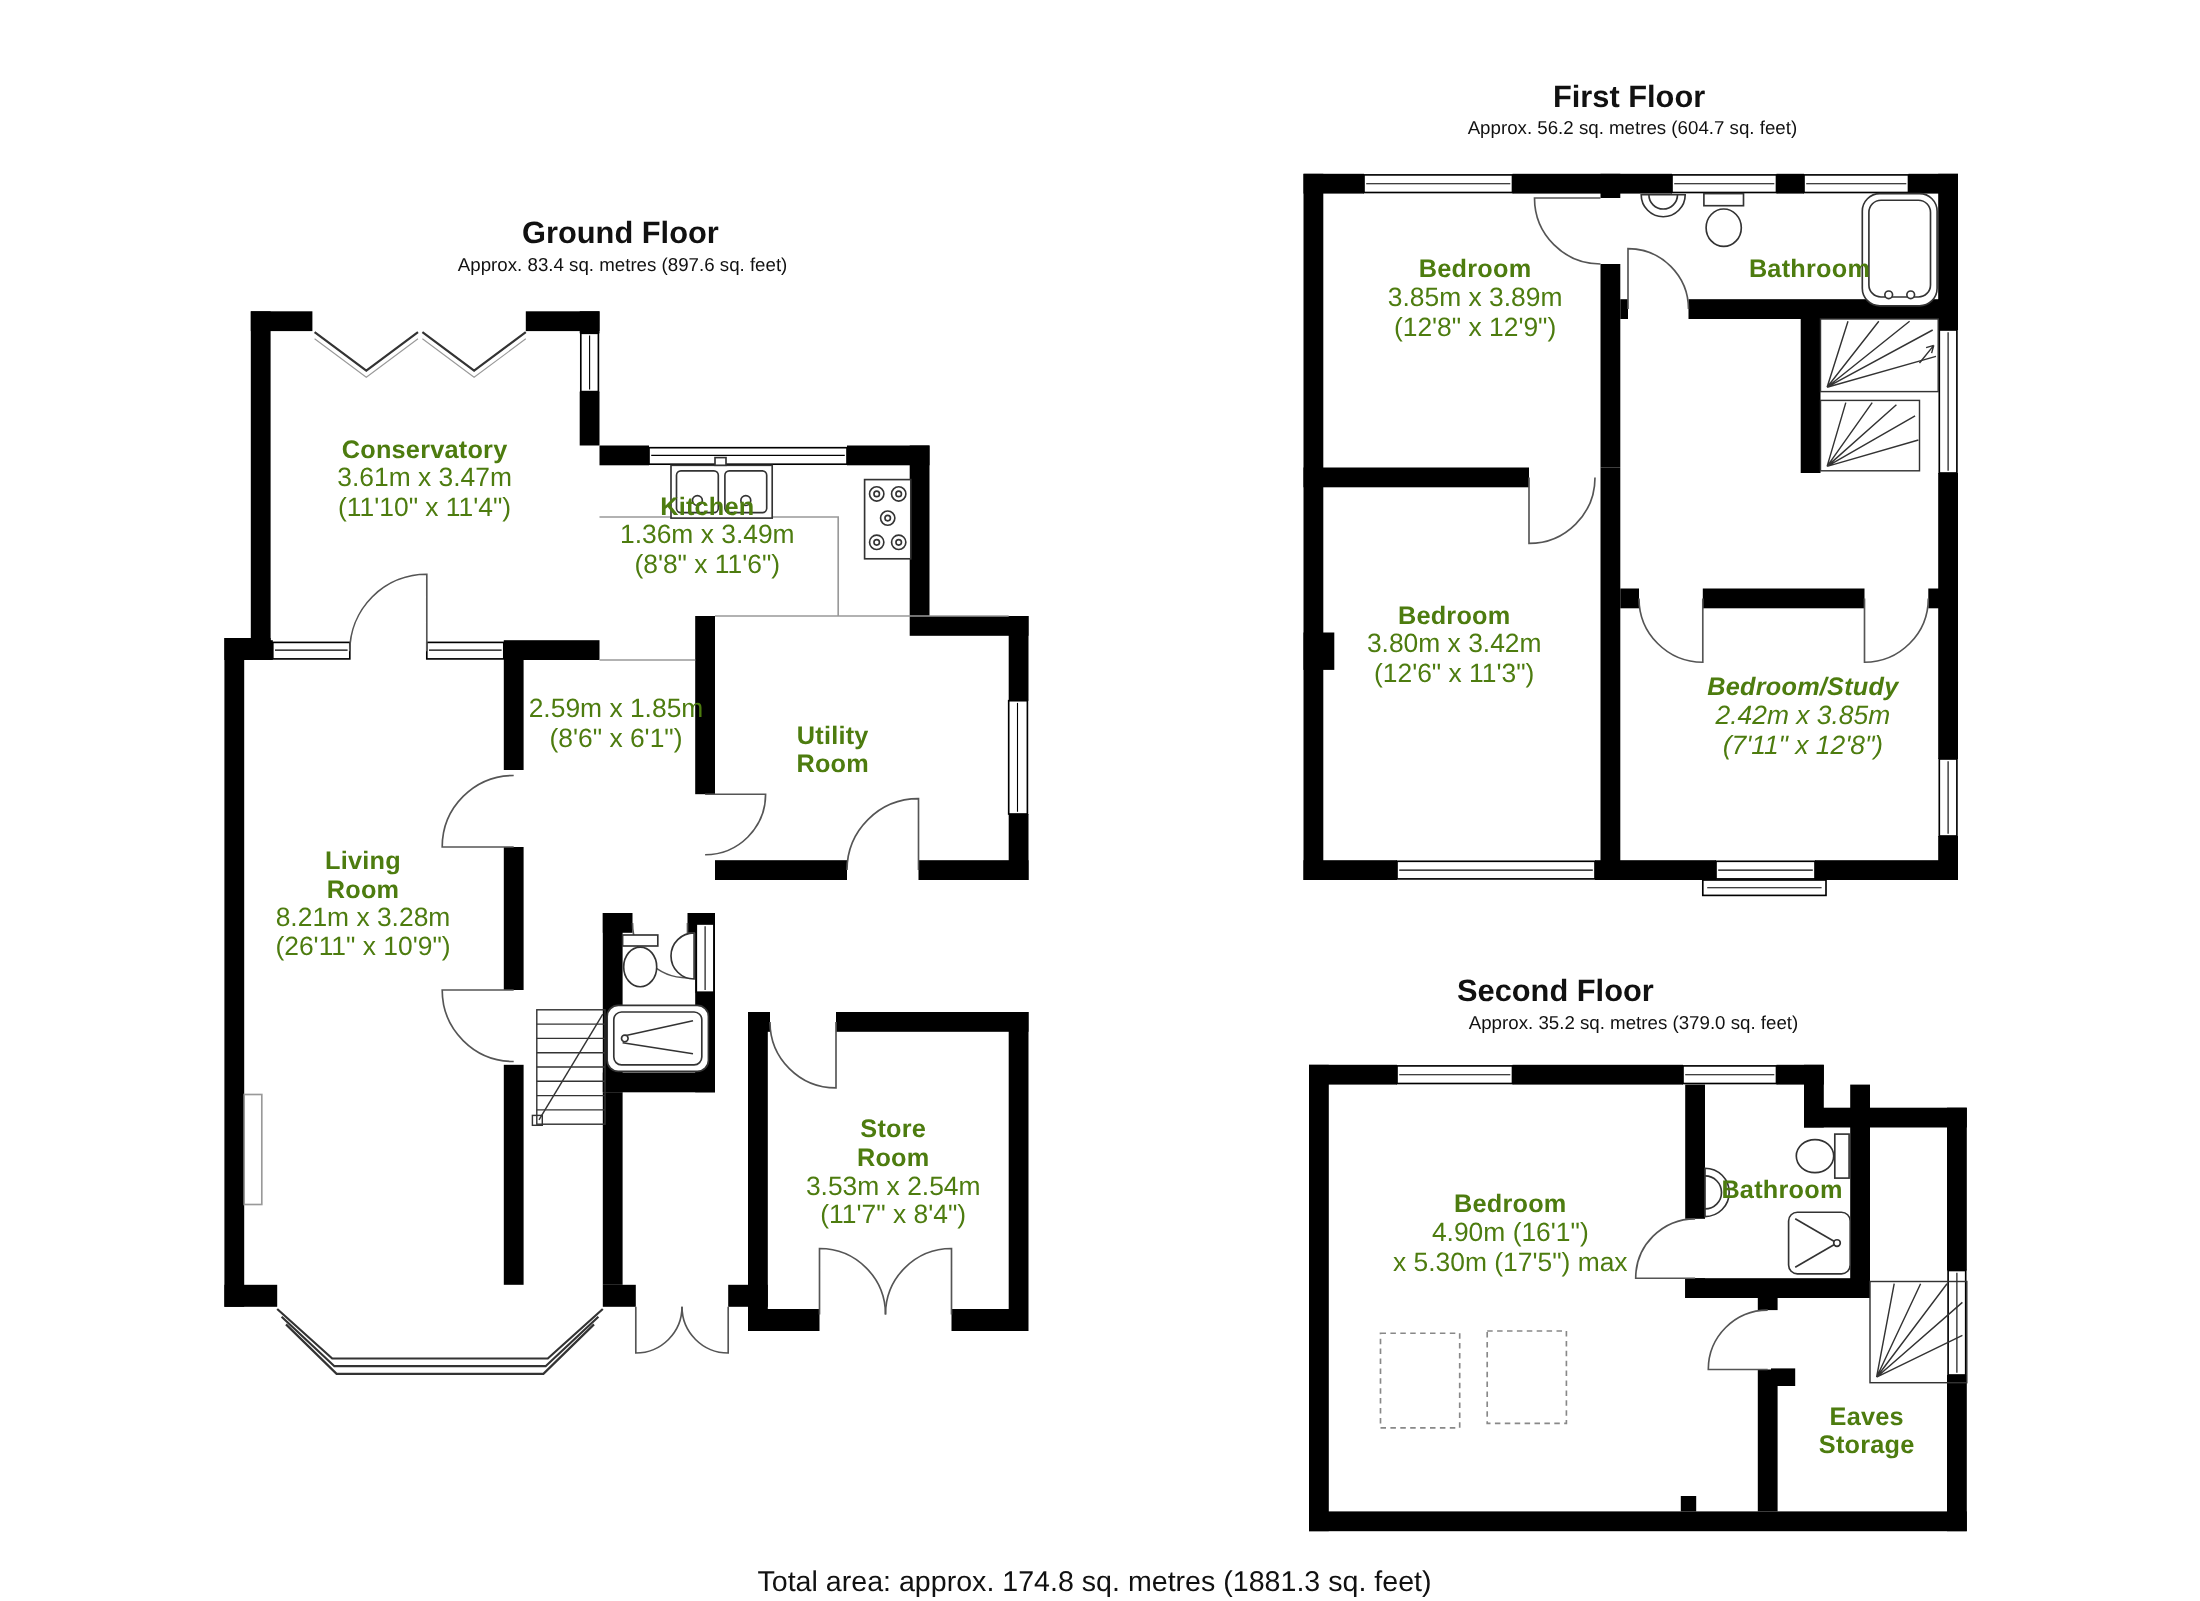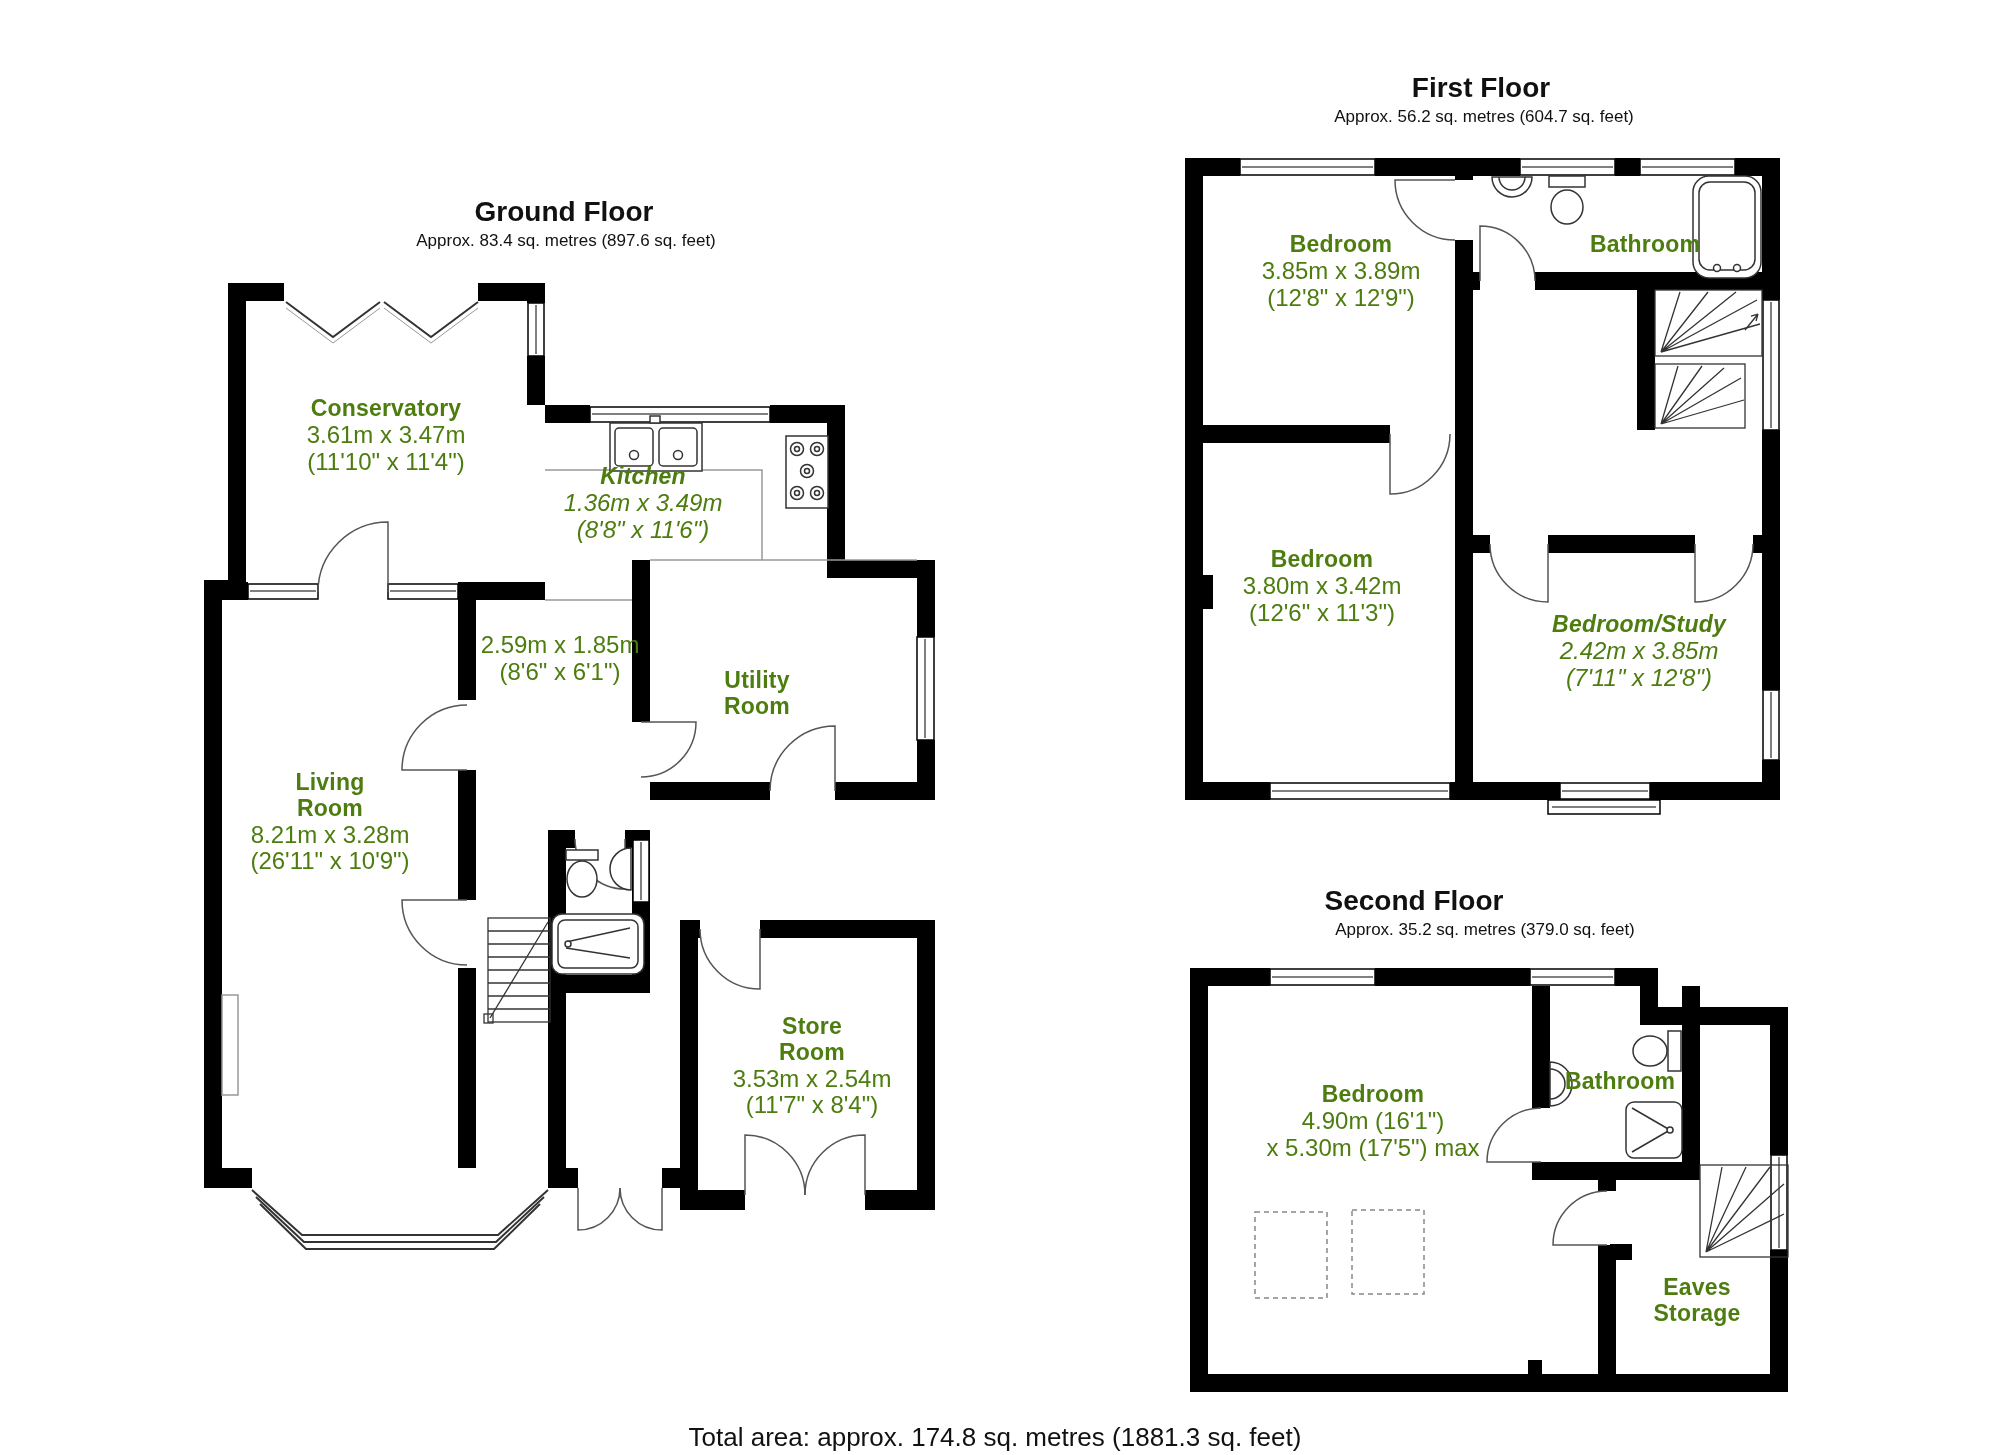--- a/index.html
+++ b/index.html
@@ -292,30 +292,30 @@
 </svg>
 
   <div class="floor-title" style="left:564px;top:196px;">Ground Floor</div>
   <div class="floor-sub" style="left:566px;top:231px;">Approx. 83.4 sq. metres (897.6 sq. feet)</div>
 
   <div class="lbl" style="left:386px;top:396px;">
     <span class="nm">Conservatory</span>
     <span class="dm">3.61m x 3.47m</span>
     <span class="dm">(11'10" x 11'4")</span>
   </div>
-  <div class="lbl" style="left:643px;top:464px;font-style:italic;">
+  <div class="lbl" style="left:643px;top:448px;">
     <span class="nm">Kitchen</span>
     <span class="dm">1.36m x 3.49m</span>
     <span class="dm">(8'8" x 11'6")</span>
   </div>
   <div class="lbl" style="left:560px;top:632px;">
     <span class="dm">2.59m x 1.85m</span>
     <span class="dm">(8'6" x 6'1")</span>
   </div>
-  <div class="lbl" style="left:757px;top:656px;margin-top:12px;">
+  <div class="lbl" style="left:757px;top:656px;">
     <span class="nm">Utility</span>
     <span class="nm">Room</span>
   </div>
   <div class="lbl" style="left:330px;top:770px;">
     <span class="nm">Living</span>
     <span class="nm">Room</span>
     <span class="dm">8.21m x 3.28m</span>
     <span class="dm">(26'11" x 10'9")</span>
   </div>
   <div class="lbl" style="left:812px;top:1014px;">

